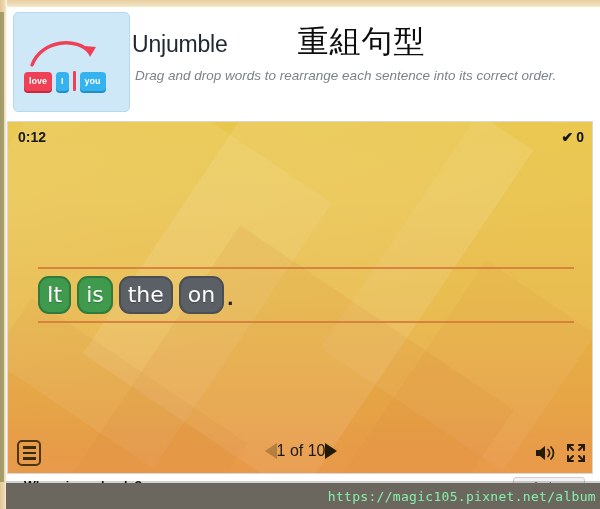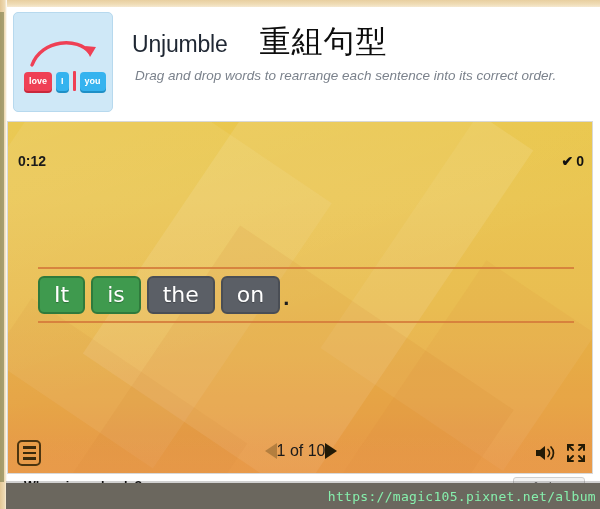--- a/index.html
+++ b/index.html
@@ -36,21 +36,21 @@
   }
 
   
   #header {
     position: absolute; left: 7px; top: 7px;
     width: 593px; height: 112px;
     background: #ffffff;
   }
   #game-thumb {
     position: absolute; left: 6px; top: 5px;
-    width: 100px; height: 100px;
+    width: 117px; height: 100px;
     background: #cfe8f7;
     border: 1px solid #b7d9ee;
     border-radius: 5px;
   }
   .thumb-arrow { position: absolute; left: 14px; top: 22px; }
   .tiles-row {
     position: absolute; left: 10px; top: 58px;
     display: flex; align-items: center; gap: 4px;
   }
   .mini-tile {
@@ -70,21 +70,21 @@
 
   #title-row {
     position: absolute; left: 125px; top: 14px;
     display: flex; align-items: baseline;
   }
   #title-en {
     font-size: 23px; font-weight: normal; color: #1f2733;
     letter-spacing: -.2px;
   }
   #title-zh {
-    font-size: 31px; color: #0d0d0d; margin-left: 32px;
+    font-size: 31px; color: #0d0d0d; margin-left: 70px;
     font-family: "DejaVu Sans", sans-serif;
     letter-spacing: 1px;
   }
   #subtitle {
     position: absolute; left: 128px; top: 61px;
     font-size: 13.5px; color: #7b828c; font-style: italic;
   }
 
   
   #game-panel {
@@ -109,21 +109,20 @@
   .f5 { left: 380px; top: 200px; width: 300px; height: 260px;
         background: rgba(210,120,40,.07); transform: rotate(34deg); }
   .f6 { left:-60px; top: 230px; width: 260px; height: 220px;
         background: rgba(200,110,40,.07); transform: rotate(34deg); }
 
   #hud {
     position: absolute; left: 0; top: 0; width: 586px; height: 30px;
     display: flex; align-items: center; justify-content: space-between;
     padding: 0 10px;
     z-index: 5;
-    margin-top: 24px;
   }
   #timer { font-size: 14px; font-weight: bold; color: #1a1a1a; }
   #score {
     font-size: 14px; font-weight: bold; color: #111111;
     display: flex; align-items: center; gap: 3px;
   }
 
   
   #sentence-area {
     position: absolute; left: 30px; top: 145px;
@@ -133,22 +132,22 @@
   .rule { width: 100%; height: 2px; background: #d4793a; opacity: .85; }
   .rule-top { margin-bottom: 6px; }
   .rule-bot { margin-top: 6px; }
   #word-row {
     display: flex; align-items: center; gap: 6px;
     height: 40px;
   }
   .word-tile {
     height: 38px;
     min-width: 32px;
-    padding: 0 14px;
-    border-radius: 6px;
+    padding: 0 7px;
+    border-radius: 11px;
     display: flex; align-items: center; justify-content: center;
     color: #ffffff;
     font-size: 22px;
     font-family: "DejaVu Sans", sans-serif;
     line-height: 1;
     text-shadow: 0 1px 1px rgba(0,0,0,.28);
   }
   .word-tile.green {
     background: #3f9a4e;
     border: 2px solid #2f7a3c;

